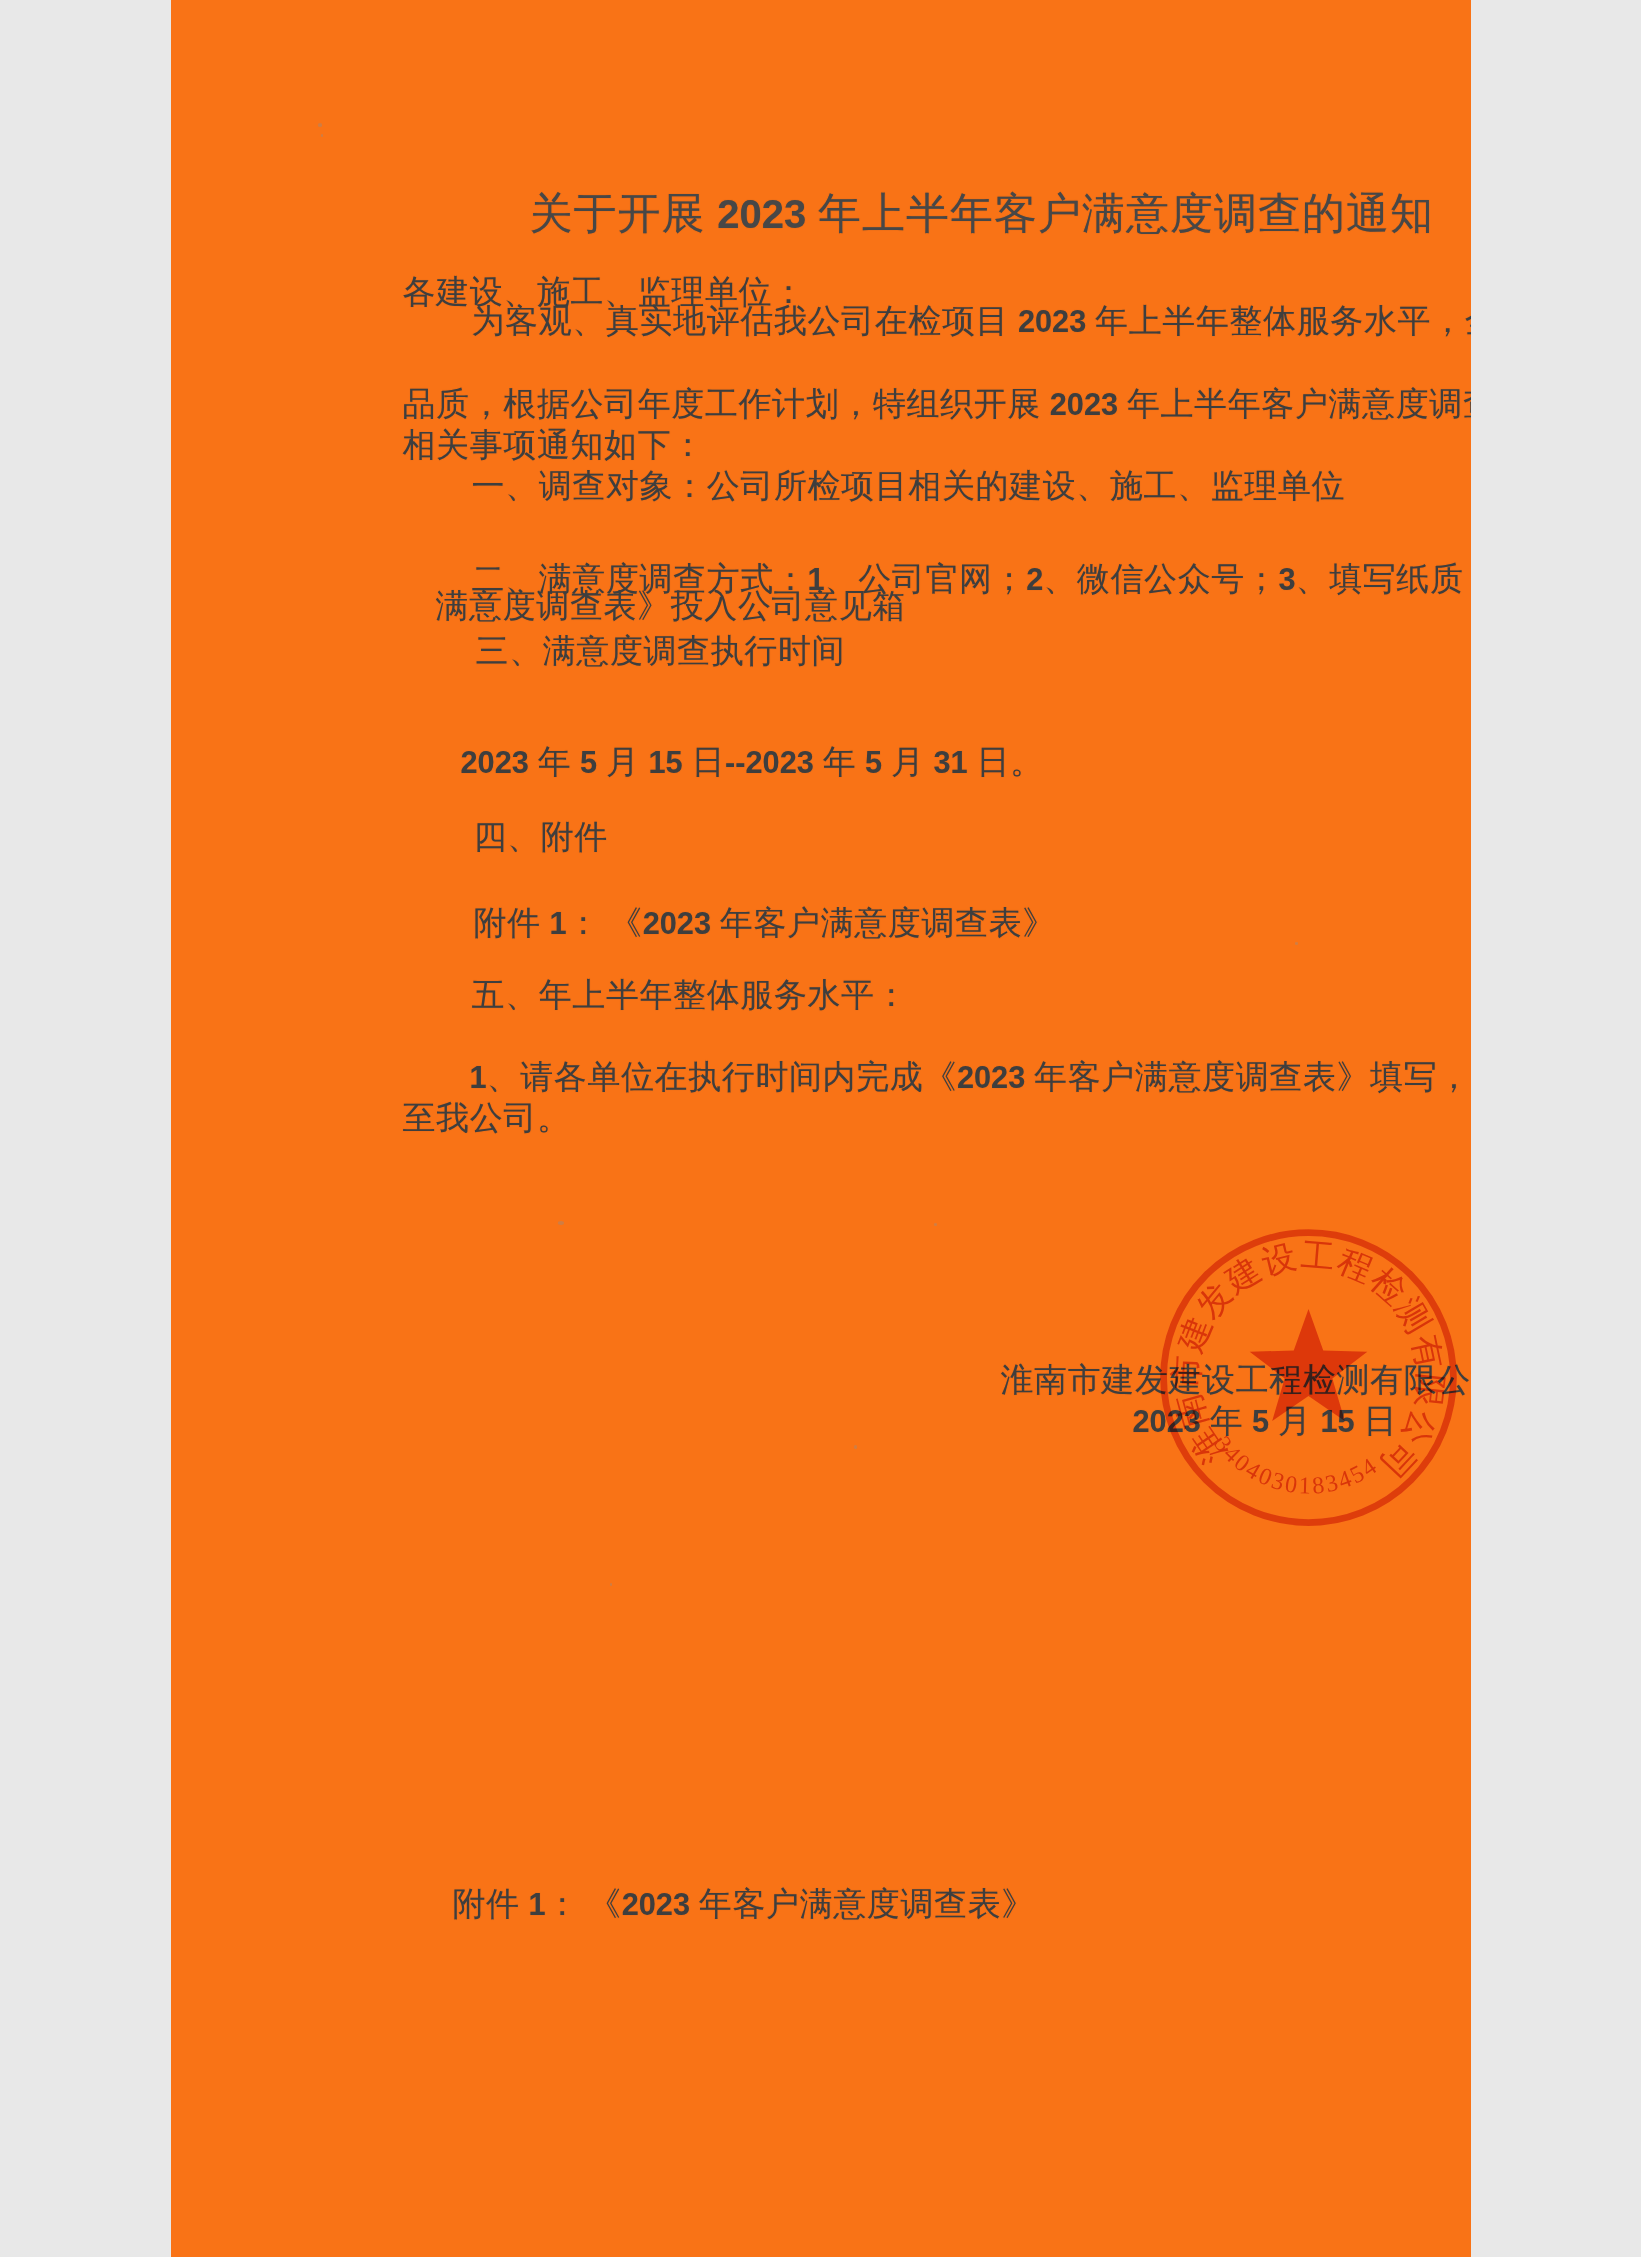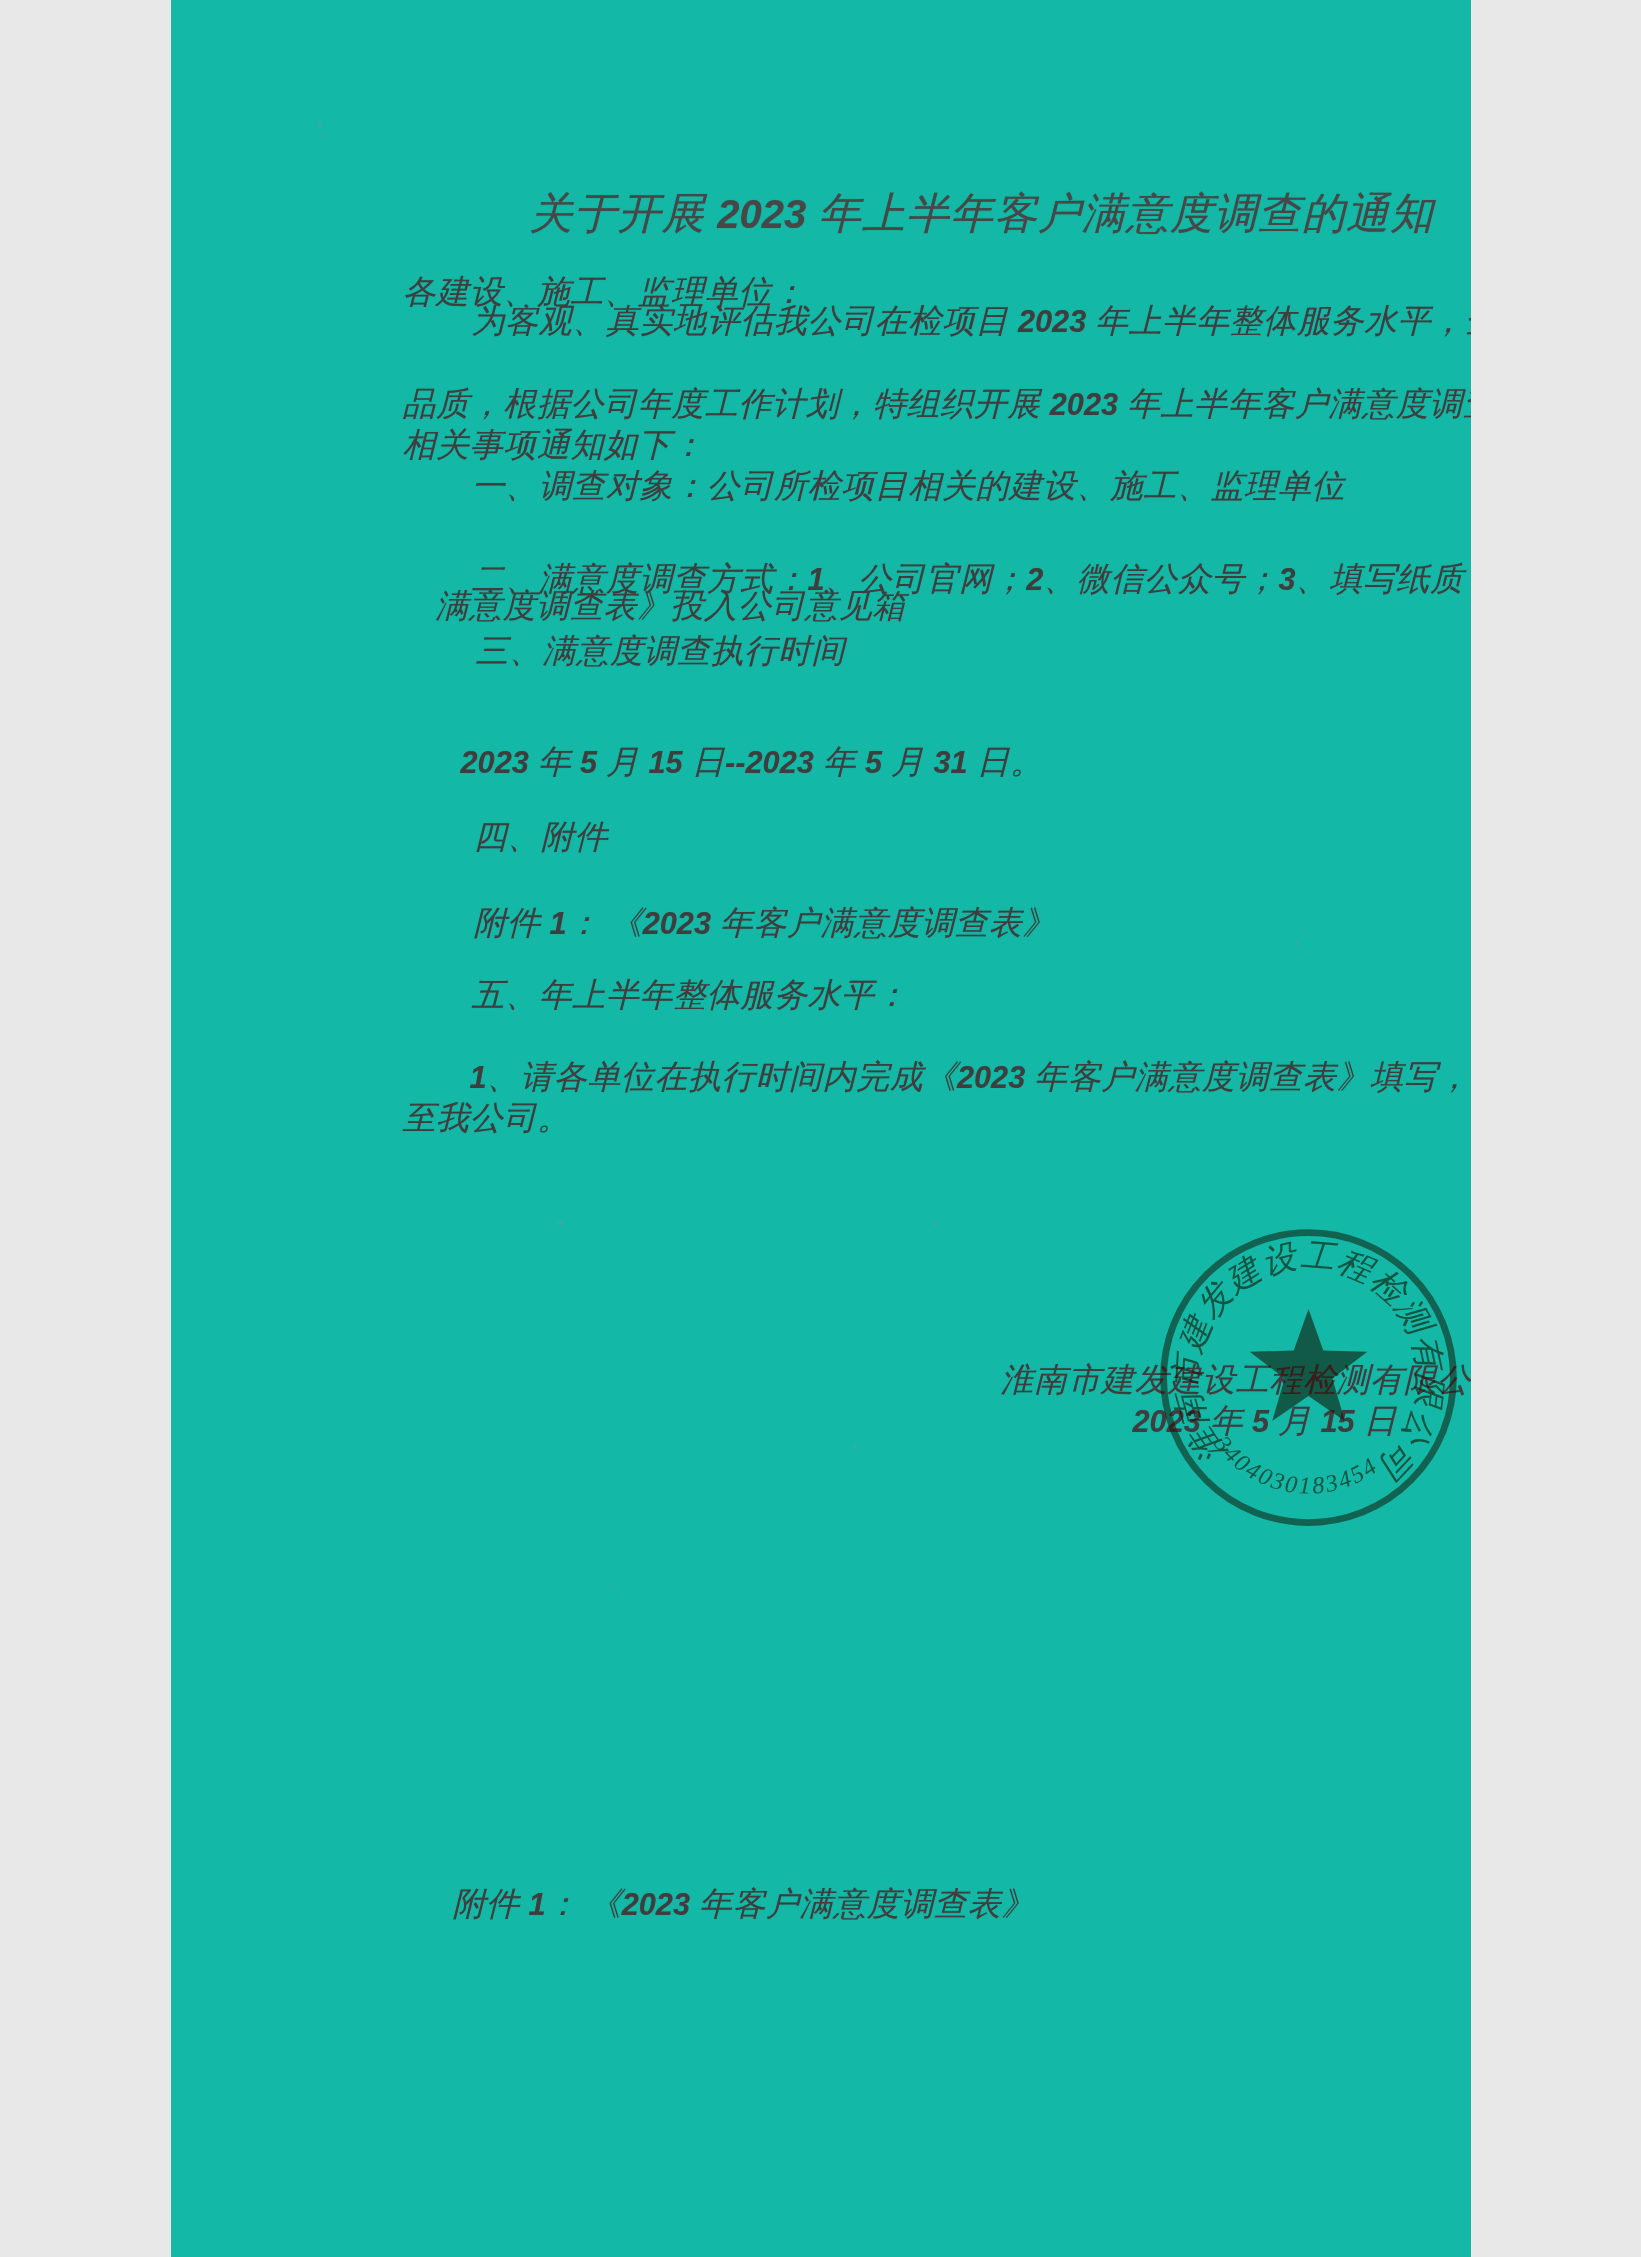--- a/index.html
+++ b/index.html
@@ -1,24 +1,23 @@
 <!DOCTYPE html>
 <html><head>
 <meta charset="utf-8">
 <style>
   html,body{margin:0;padding:0;background:#e8e8e8;}
   .page{
     position:relative;
     width:1300px;height:2257px;
     margin:0 auto;
-    background:#14b8a6;
+    background:#f97316;
     overflow:hidden;
     font-family:"Liberation Serif","DejaVu Serif",serif;
     color:#3e3e3e;
-    font-style:italic;
   }
   .ln{
     position:absolute;
     white-space:pre;
     font-size:33px;
     line-height:41px;
     letter-spacing:0.6px;
     text-shadow:0 0 1px rgba(70,70,70,.35);
   }
   .title{

